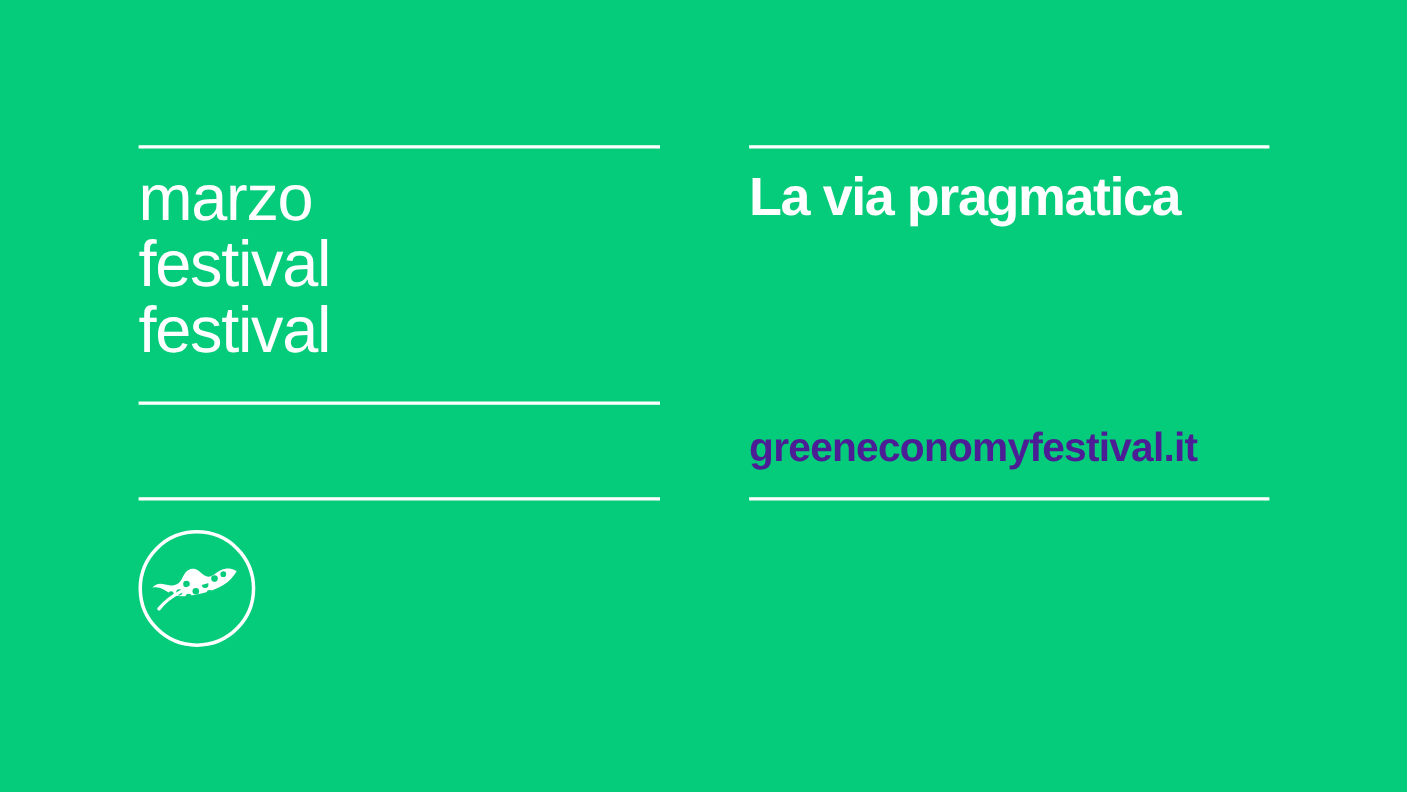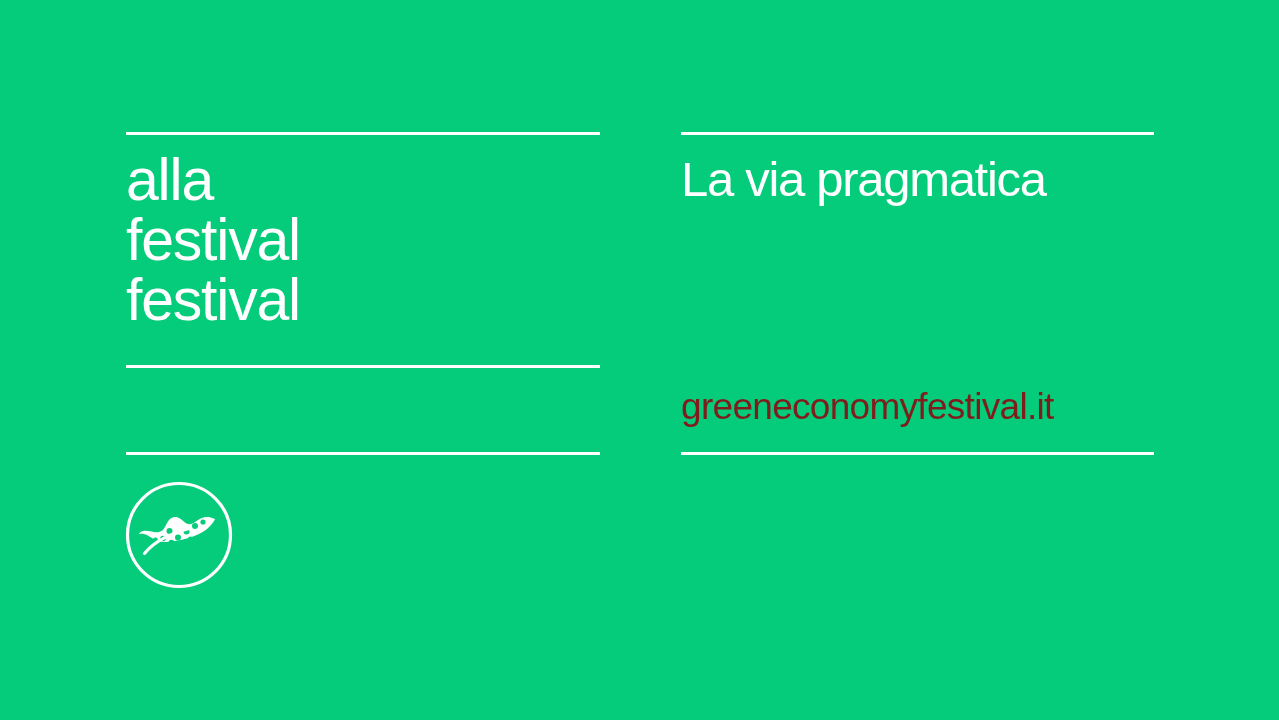--- a/index.html
+++ b/index.html
@@ -76,36 +76,36 @@
   
   #tagline {
     position: absolute;
     left: 0;
     top: 150px;
     width: 490px;
     margin: 0;
     color: #ffffff;
     font-size: 49px;
     line-height: 58px;
-    font-weight: 400;
+    font-weight: 700;
     letter-spacing: -1.3px;
     white-space: nowrap;
   }
   #tagline .tline { display: block; }
 
   
   #website {
     position: absolute;
     left: 0;
     top: 385px;
     margin: 0;
-    color: #7f1d1d;
+    color: #4c1d95;
     font-size: 37px;
     line-height: 44px;
-    font-weight: 400;
+    font-weight: 700;
     letter-spacing: -0.7px;
     white-space: nowrap;
     text-decoration: none;
   }
 
   
   #logo-mark {
     position: absolute;
     left: 125px;
     top: 481px;
@@ -117,21 +117,21 @@
 </head>
 <body style="background: rgb(4, 204, 122);">
 
 <div id="stage" style="background: rgb(4, 204, 122);">
 
   <div class="col" id="col-left">
 
     <div class="rule rule-top"></div>
 
     <h1 id="festival-title">
-      <span class="tline">alla</span>
+      <span class="tline">marzo</span>
       <span class="tline">festival</span>
       <span class="tline">festival</span>
     </h1>
 
     <div class="rule rule-mid"></div>
 
 
     <div class="rule rule-bottom"></div>
 
   </div>

